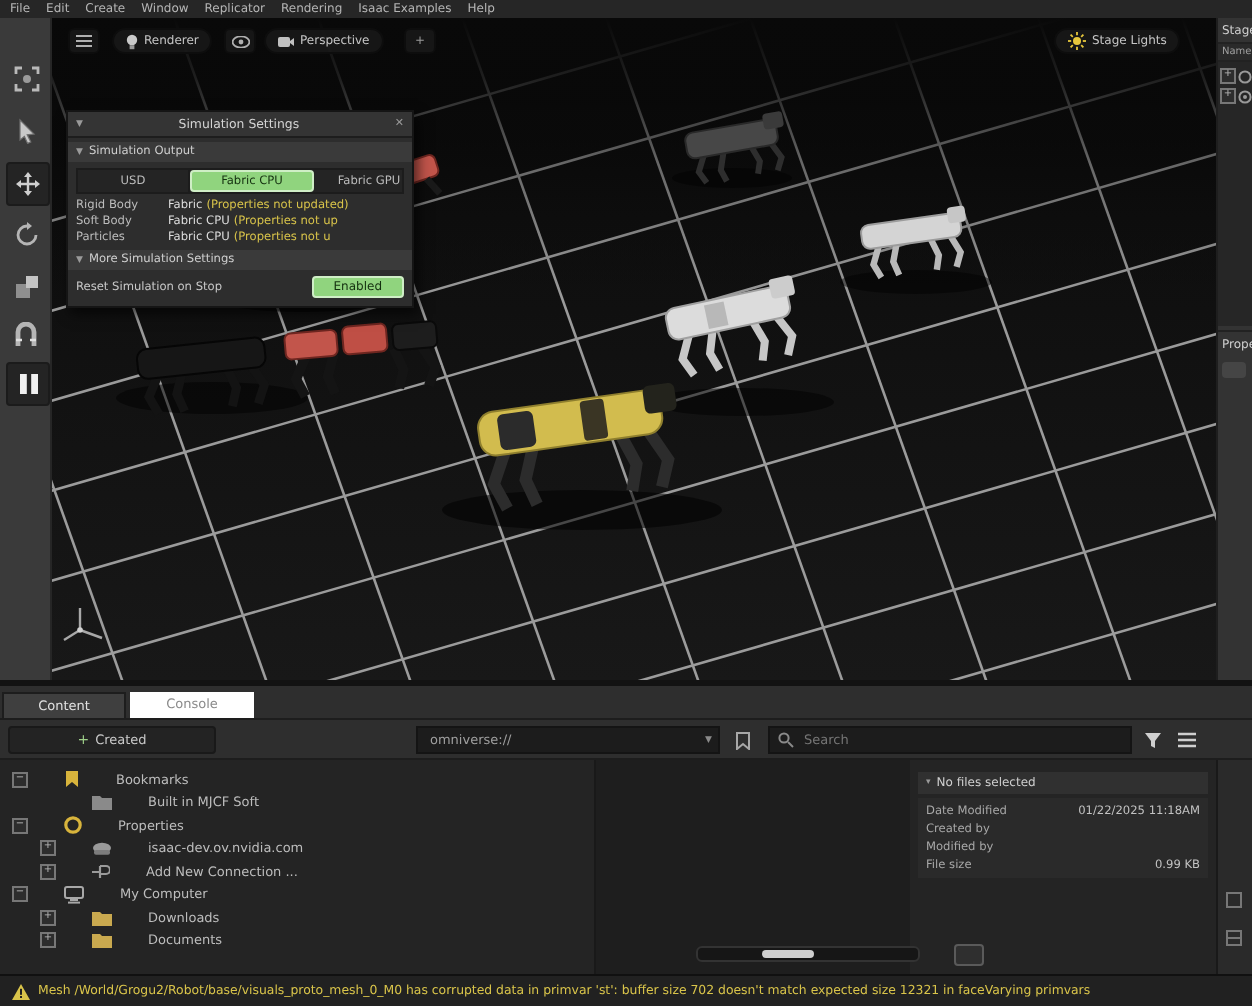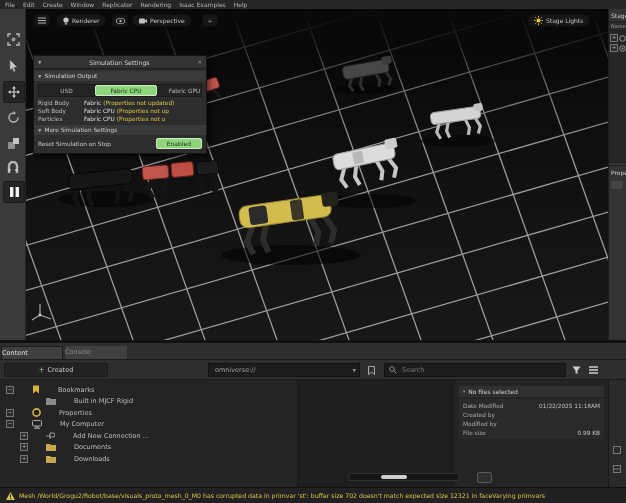--- a/index.html
+++ b/index.html
@@ -38,23 +38,23 @@
   .stagestrip{position:absolute;left:608px;top:9px;width:18px;height:331px;background:#333;border-left:1px solid #1e1e1e;overflow:hidden;box-sizing:border-box;}
   .ss-title{font-size:6px;color:#cfcfcf;padding:3px 0 2px 2px;white-space:nowrap;}
   .ss-name{background:#2a2a2a;font-size:5px;color:#9f9f9f;padding:1px 0 1px 2px;border-top:1px solid #222;border-bottom:1px solid #222;white-space:nowrap;}
   .ss-tree{background:#262626;height:130px;padding-top:2px;}
   .ss-row{display:flex;align-items:center;gap:1px;padding:1px 0 1px 1px;}
   .ss-prop{font-size:6px;color:#cfcfcf;padding:3px 0 2px 2px;border-top:1px solid #222;white-space:nowrap;margin-top:2px;background:#333;}
   .ss-stub{width:12px;height:8px;background:#454545;border-radius:2px;margin:3px 0 0 2px;}
   .expbox{width:6px;height:6px;border:1px solid #777;color:#bbb;font-size:5px;line-height:5px;text-align:center;flex:none;background:#2d2d2d;box-sizing:content-box;}
   
   .dock{position:absolute;left:0;top:340px;width:626px;height:147px;background:#2e2e2e;border-top:3px solid #121212;box-sizing:border-box;}
-  .tab{position:absolute;top:3px;height:13px;width:62px;line-height:13px;font-size:6.5px;}
+  .tab{position:absolute;top:3px;height:13px;width:62px;text-align:center;line-height:13px;font-size:6.5px;}
   .tab.active{background:#3f3f3f;color:#e0e0e0;border:1px solid #1d1d1d;border-bottom:none;box-sizing:border-box;}
-  .tab.inactive{background:#404040;color:#8a8a8a;}
+  .tab.inactive{background:#ffffff;color:#8a8a8a;}
   .dock-toolbar{position:absolute;left:0;top:16px;width:626px;height:21px;background:#2e2e2e;border-top:1px solid #1d1d1d;border-bottom:1px solid #1d1d1d;box-sizing:border-box;}
   .import-btn{position:absolute;left:4px;top:3px;width:104px;height:14px;background:#232323;border:1px solid #191919;border-radius:2px;display:flex;align-items:center;justify-content:center;gap:3px;color:#c9c9c9;font-size:6.5px;box-sizing:border-box;}
   .import-plus{color:#9fd08a;font-size:7px;}
   .pathfield{position:absolute;left:208px;top:3px;width:152px;height:14px;background:#1c1c1c;border:1px solid #141414;box-sizing:border-box;display:flex;align-items:center;}
   .pathfield input{flex:1;background:transparent;border:none;outline:none;color:#9f9f9f;font-size:6.5px;font-family:inherit;padding:0 0 0 6px;min-width:0;}
   .pathdrop{color:#8a8a8a;font-size:4.5px;padding:0 3px;}
   .iconbtn{position:absolute;top:4px;width:13px;height:12px;display:flex;align-items:center;justify-content:center;}
   .searchbox{position:absolute;left:384px;top:3px;width:182px;height:14px;background:#1c1c1c;border:1px solid #141414;box-sizing:border-box;display:flex;align-items:center;gap:3px;padding:0 4px;}
   .searchbox input{flex:1;background:transparent;border:none;outline:none;color:#8a8a8a;font-size:6.5px;font-family:inherit;min-width:0;}
   .tree{position:absolute;left:0;top:37px;width:298px;height:110px;background:#242424;border-right:1px solid #191919;overflow:hidden;box-sizing:border-box;padding-top:4px;}
@@ -386,58 +386,66 @@
         <svg class="ticon" width="8" height="9" viewBox="0 0 8 9">
             <path d="M1 0.5 H7 V8.5 L4 6 L1 8.5 Z" fill="#d8b43c"></path>
           </svg>
         <span>Bookmarks</span>
       </div>
       <div class="tree-row indent1">
         <span class="expbox exp-none"></span>
         <svg class="ticon" width="10" height="8" viewBox="0 0 10 8">
             <path d="M0 1 H4 L5 2 H10 V8 H0 Z" fill="#8a8a8a"></path>
           </svg>
-        <span>Built in MJCF Rigid</span>
+        <span>Built in MJCF Soft</span>
       </div>
       <div class="tree-row">
         <span class="expbox">−</span>
         <svg class="ticon" width="9" height="9" viewBox="0 0 9 9">
             <circle cx="4.5" cy="4.5" r="3.6" fill="none" stroke="#d8b43c" stroke-width="1.6"></circle>
           </svg>
         <span>Properties</span>
+      </div>
+      <div class="tree-row indent1">
+        <span class="expbox">+</span>
+        <svg class="ticon" width="10" height="7" viewBox="0 0 10 7">
+            <ellipse cx="5" cy="3" rx="4.5" ry="2.6" fill="#9a9a9a"></ellipse>
+            <rect x="1" y="4" width="8" height="2.4" rx="1" fill="#7c7c7c"></rect>
+          </svg>
+        <span>isaac-dev.ov.nvidia.com</span>
+      </div>
+      <div class="tree-row indent1">
+        <span class="expbox">+</span>
+        <svg class="ticon" width="9" height="8" viewBox="0 0 9 8">
+            <path d="M0 4 H4 M4 1 V7 M4 1 H7 a2 2 0 0 1 0 4 H4" fill="none" stroke="#9a9a9a" stroke-width="1.1"></path>
+          </svg>
+        <span>Add New Connection ...</span>
       </div>
       <div class="tree-row">
         <span class="expbox">−</span>
         <svg class="ticon" width="10" height="9" viewBox="0 0 10 9">
             <rect x="0.5" y="0.5" width="9" height="5.5" rx="1" fill="none" stroke="#a8a8a8" stroke-width="1"></rect>
             <rect x="3" y="6.5" width="4" height="1" fill="#a8a8a8"></rect>
             <rect x="2" y="7.8" width="6" height="1" fill="#a8a8a8"></rect>
           </svg>
         <span>My Computer</span>
       </div>
       <div class="tree-row indent1">
         <span class="expbox">+</span>
-        <svg class="ticon" width="9" height="8" viewBox="0 0 9 8">
-            <path d="M0 4 H4 M4 1 V7 M4 1 H7 a2 2 0 0 1 0 4 H4" fill="none" stroke="#9a9a9a" stroke-width="1.1"></path>
-          </svg>
-        <span>Add New Connection ...</span>
-      </div>
-      <div class="tree-row indent1">
-        <span class="expbox">+</span>
         <svg class="ticon" width="10" height="8" viewBox="0 0 10 8">
             <path d="M0 1 H4 L5 2 H10 V8 H0 Z" fill="#c9a94f"></path>
           </svg>
-        <span>Documents</span>
+        <span>Downloads</span>
       </div>
       <div class="tree-row indent1">
         <span class="expbox">+</span>
         <svg class="ticon" width="10" height="8" viewBox="0 0 10 8">
             <path d="M0 1 H4 L5 2 H10 V8 H0 Z" fill="#c9a94f"></path>
           </svg>
-        <span>Downloads</span>
+        <span>Documents</span>
       </div>
     </div>
 
     <div class="filearea"></div>
 
     <div class="details">
       <div class="det-header">
         <span style="font-size:4.5px;color:#9a9a9a">▾</span>
         <span>No files selected</span>
       </div>

